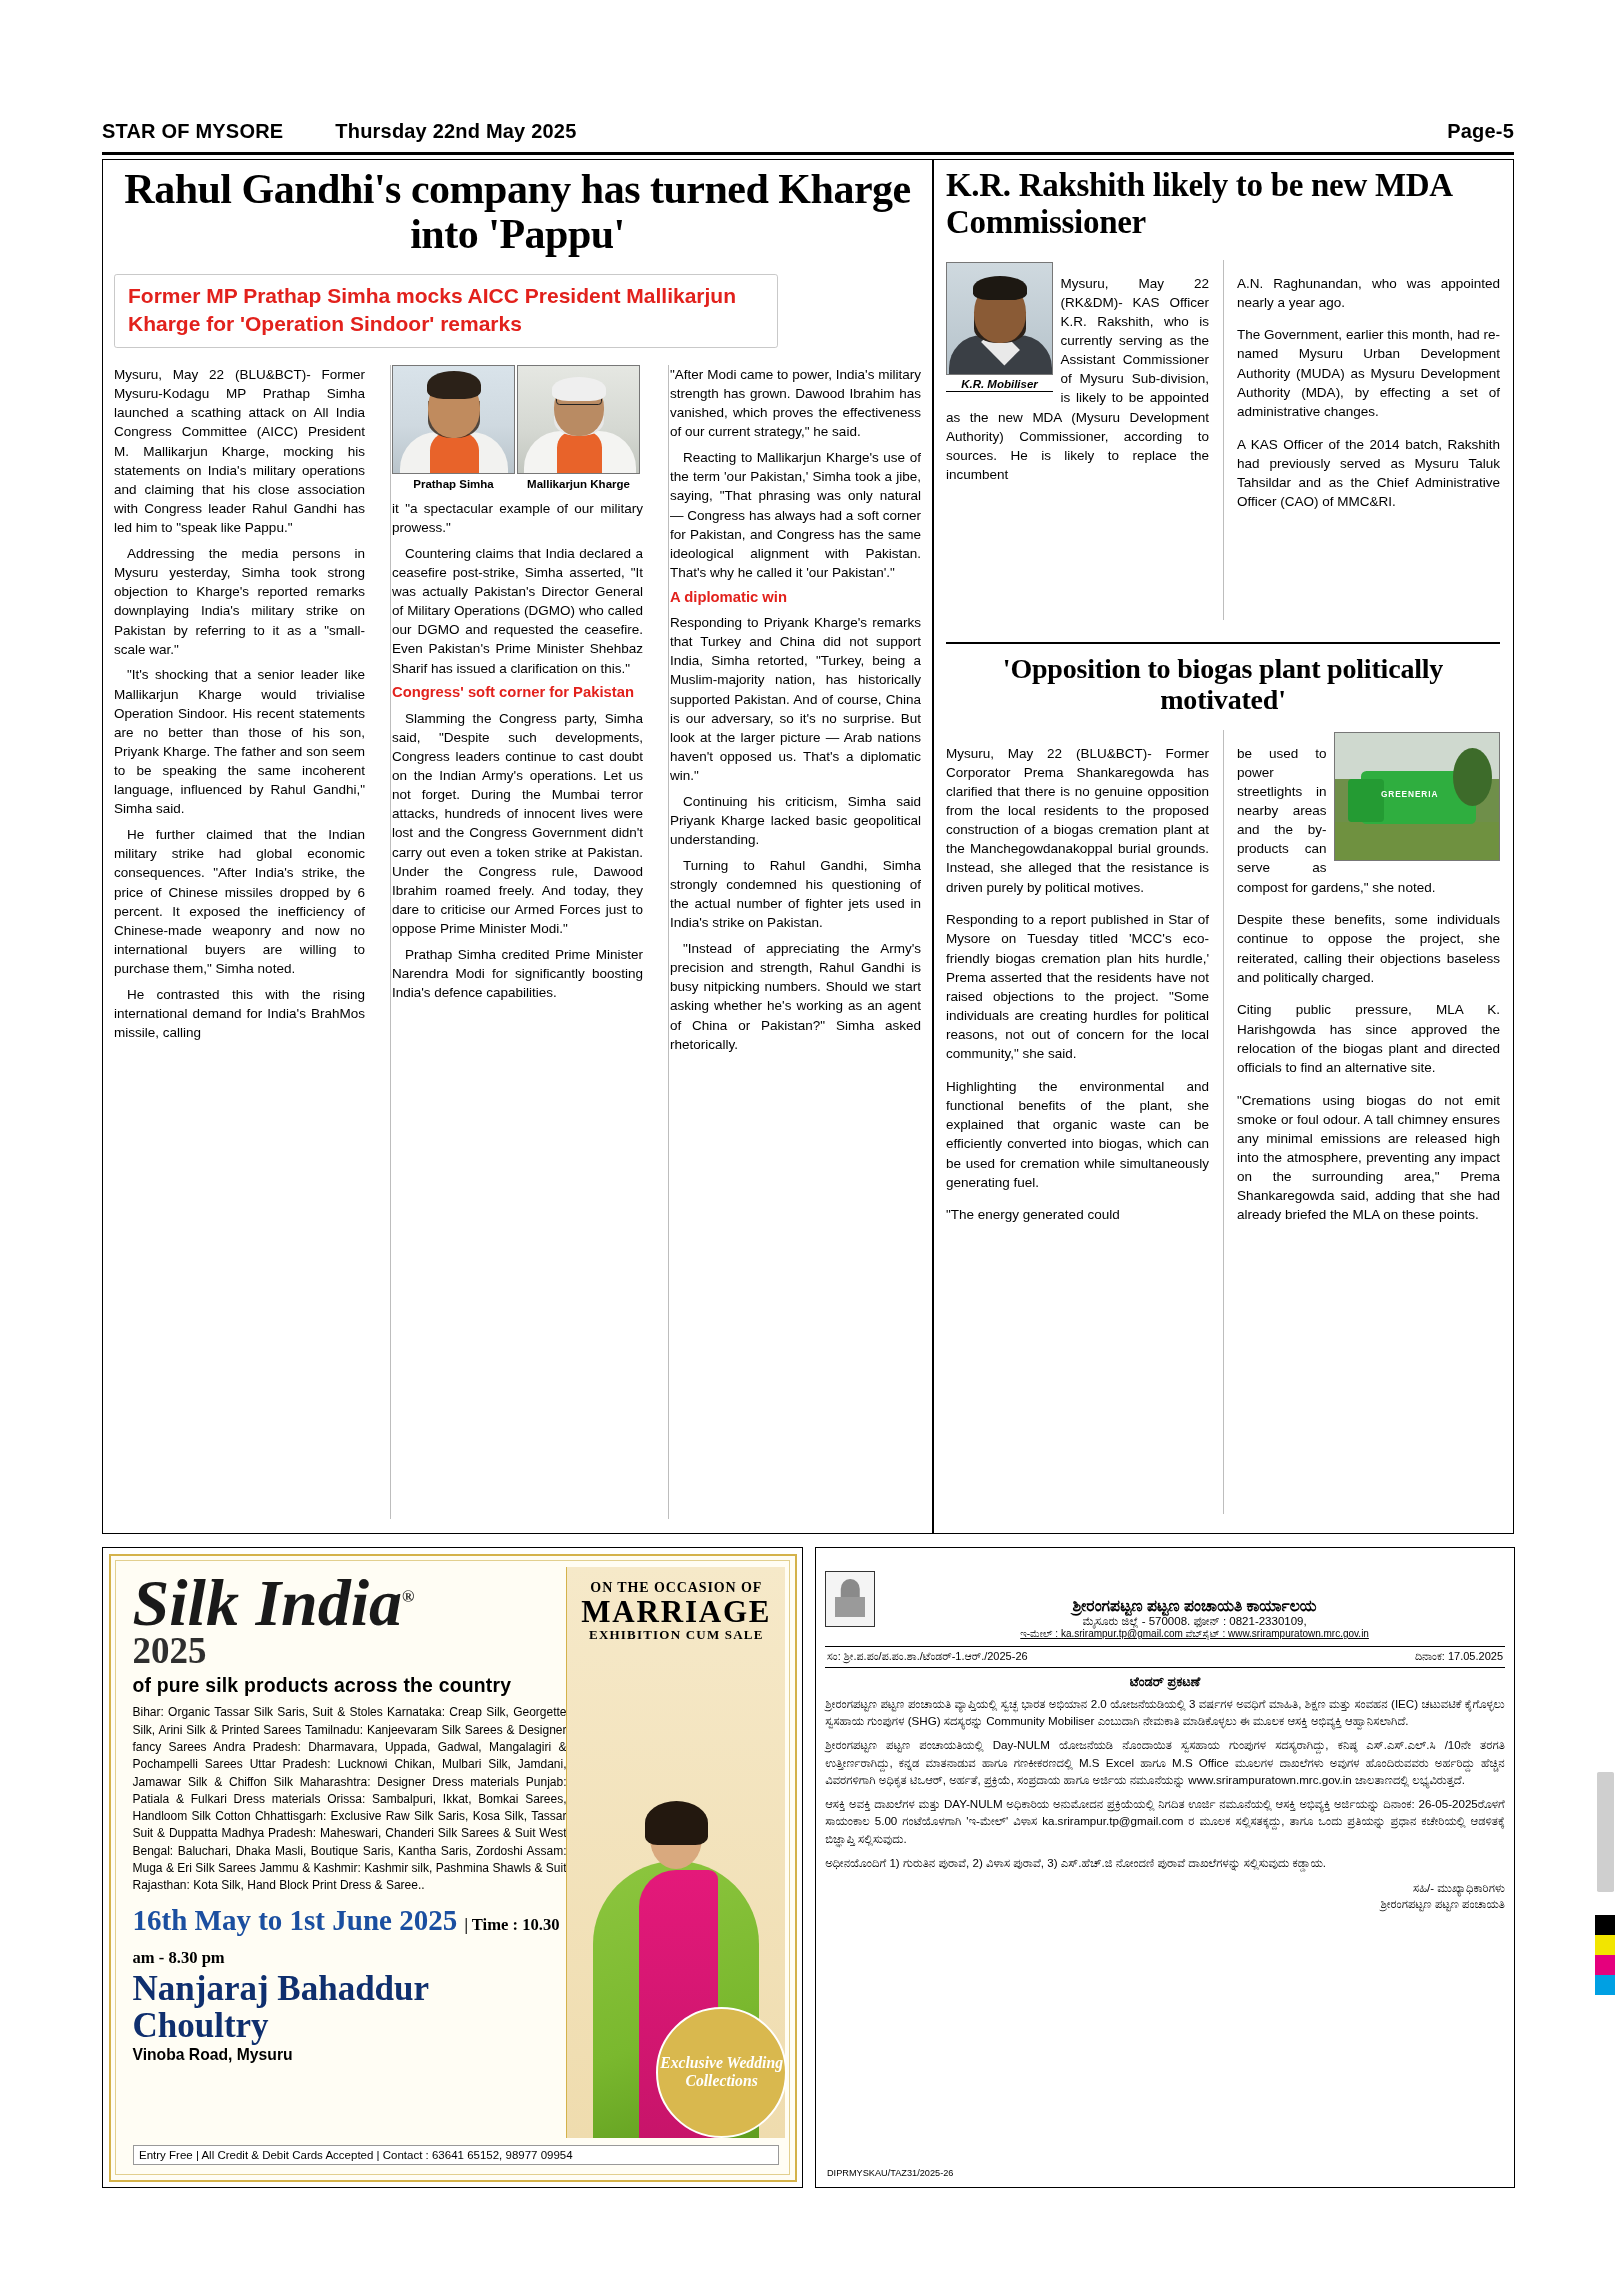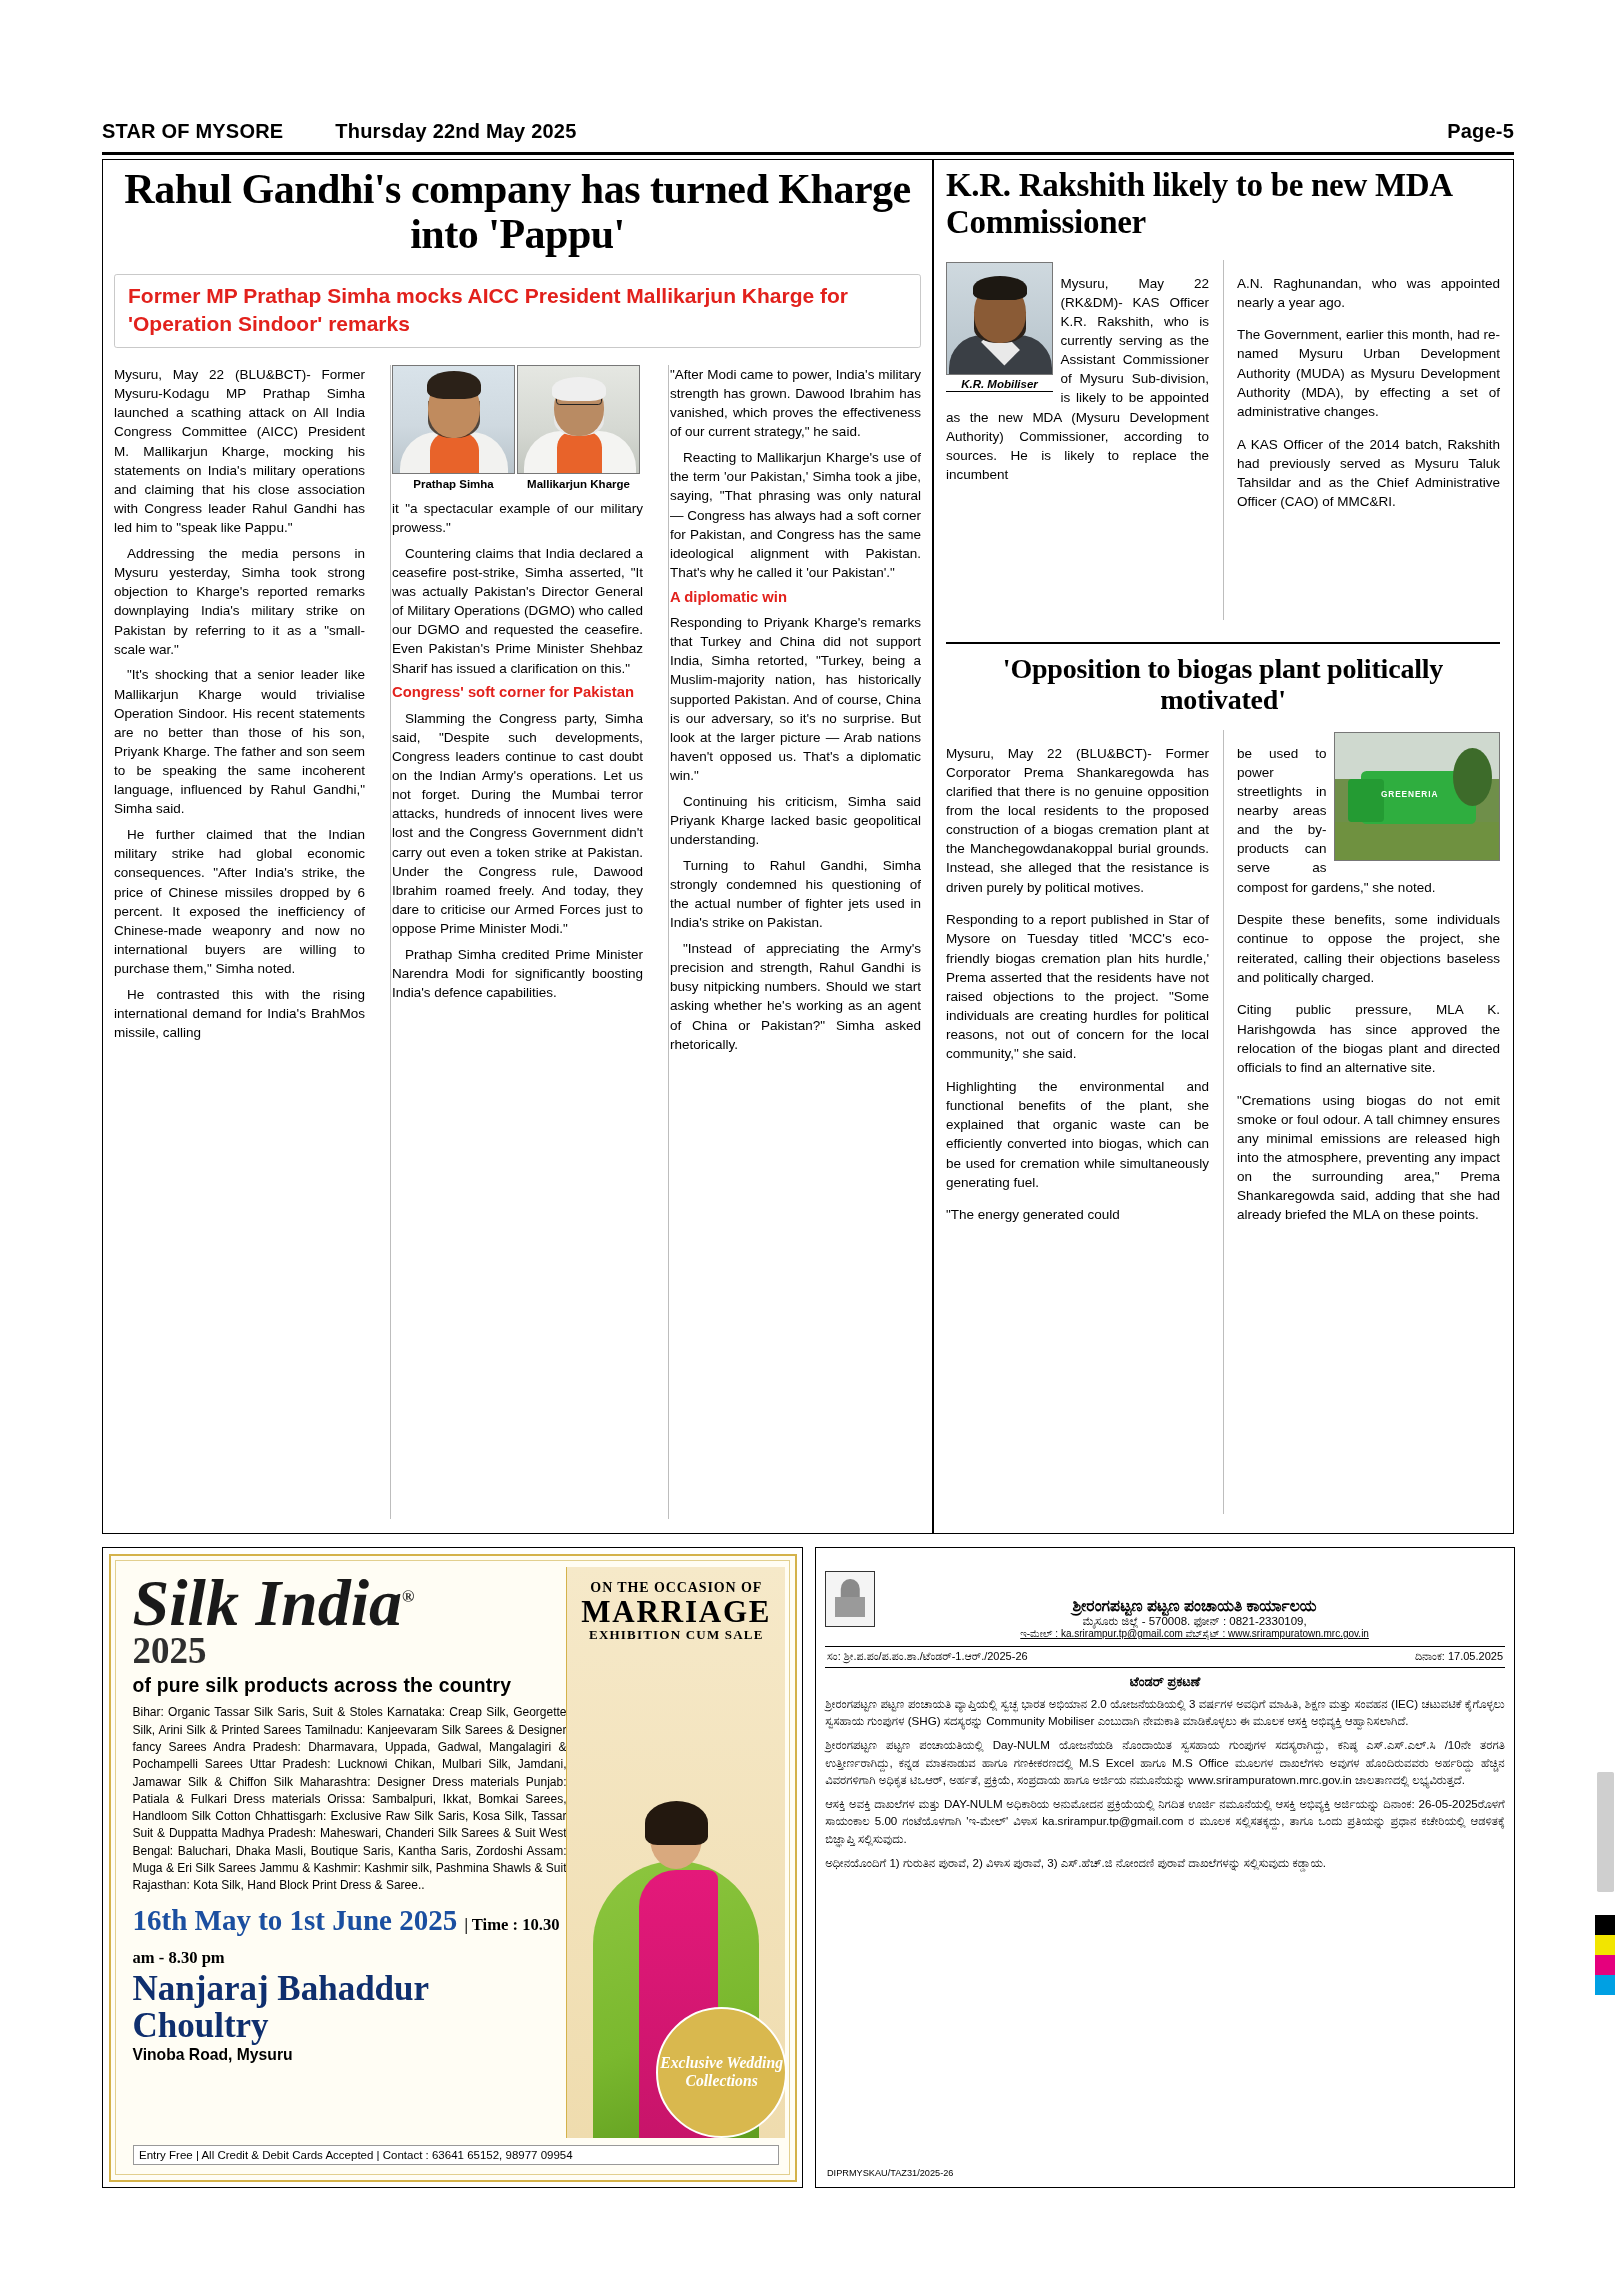--- a/index.html
+++ b/index.html
@@ -45,21 +45,21 @@
   .left-sec { position:absolute; left:0; top:0; width:829px; height:100%; }
   .right-sec { position:absolute; left:832px; top:0; width:576px; height:100%; }
 
   .headline-main {
     position:absolute; left:11px; top:7.4px; width:807px;
     font-family:"Liberation Serif", serif;
     font-weight:bold; font-size:42px; line-height:1.06;
     text-align:center; letter-spacing:-0.5px;
   }
   .subhead-box {
-    position:absolute; left:11px; top:114px; width:807px;
+    position:absolute; left:11px; top:114px; width:664px;
     border:1.4px solid #c9c9c9; border-radius:2.8px;
     padding:7.4px 13px 9.2px 13px; box-sizing:border-box;
     background:#fff;
   }
   .subhead-box p {
     margin:0; color:#e2211c; font-weight:bold; font-size:21px;
     line-height:1.32; font-family:"Liberation Sans", sans-serif;
   }
   
   .lcols {
@@ -440,20 +440,24 @@
           <span>ಸಂ: ಶ್ರೀ.ಪ.ಪಂ/ಪ.ಪಂ.ಶಾ./ಟೆಂಡರ್-1.ಆರ್./2025-26</span>
           <span>ದಿನಾಂಕ: 17.05.2025</span>
         </div>
         <div class="gov-tender">ಟೆಂಡರ್ ಪ್ರಕಟಣೆ</div>
         <div class="gov-body">
           <p>ಶ್ರೀರಂಗಪಟ್ಟಣ ಪಟ್ಟಣ ಪಂಚಾಯತಿ ವ್ಯಾಪ್ತಿಯಲ್ಲಿ ಸ್ವಚ್ಛ ಭಾರತ ಅಭಿಯಾನ 2.0 ಯೋಜನೆಯಡಿಯಲ್ಲಿ 3 ವರ್ಷಗಳ ಅವಧಿಗೆ ಮಾಹಿತಿ, ಶಿಕ್ಷಣ ಮತ್ತು ಸಂವಹನ (IEC) ಚಟುವಟಿಕೆ ಕೈಗೊಳ್ಳಲು ಸ್ವಸಹಾಯ ಗುಂಪುಗಳ (SHG) ಸದಸ್ಯರನ್ನು Community Mobiliser ಎಂಬುದಾಗಿ ನೇಮಕಾತಿ ಮಾಡಿಕೊಳ್ಳಲು ಈ ಮೂಲಕ ಆಸಕ್ತಿ ಅಭಿವ್ಯಕ್ತಿ ಆಹ್ವಾನಿಸಲಾಗಿದೆ.</p>
           <p>ಶ್ರೀರಂಗಪಟ್ಟಣ ಪಟ್ಟಣ ಪಂಚಾಯತಿಯಲ್ಲಿ Day-NULM ಯೋಜನೆಯಡಿ ನೊಂದಾಯಿತ ಸ್ವಸಹಾಯ ಗುಂಪುಗಳ ಸದಸ್ಯರಾಗಿದ್ದು, ಕನಿಷ್ಠ ಎಸ್.ಎಸ್.ಎಲ್.ಸಿ /10ನೇ ತರಗತಿ ಉತ್ತೀರ್ಣರಾಗಿದ್ದು, ಕನ್ನಡ ಮಾತನಾಡುವ ಹಾಗೂ ಗಣಕೀಕರಣದಲ್ಲಿ M.S Excel ಹಾಗೂ M.S Office ಮೂಲಗಳ ದಾಖಲೆಗಳು ಅವುಗಳ ಹೊಂದಿರುವವರು ಅರ್ಹರಿದ್ದು ಹೆಚ್ಚಿನ ವಿವರಗಳಿಗಾಗಿ ಅಧಿಕೃತ ಟಿಒಆರ್, ಅರ್ಹತೆ, ಪ್ರಕ್ರಿಯೆ, ಸಂಪ್ರದಾಯ ಹಾಗೂ ಅರ್ಜಿಯ ನಮೂನೆಯನ್ನು www.srirampuratown.mrc.gov.in ಜಾಲತಾಣದಲ್ಲಿ ಲಭ್ಯವಿರುತ್ತದೆ.</p>
           <p>ಆಸಕ್ತಿ ಅವಕ್ತಿ ದಾಖಲೆಗಳ ಮತ್ತು DAY-NULM ಅಧಿಕಾರಿಯ ಅನುಮೋದನ ಪ್ರಕ್ರಿಯೆಯಲ್ಲಿ ನಿಗದಿತ ಊರ್ಜಿ ನಮೂನೆಯಲ್ಲಿ ಆಸಕ್ತಿ ಅಭಿವ್ಯಕ್ತಿ ಅರ್ಜಿಯನ್ನು ದಿನಾಂಕ: 26-05-2025ರೊಳಗೆ ಸಾಯಂಕಾಲ 5.00 ಗಂಟೆಯೊಳಗಾಗಿ 'ಇ-ಮೇಲ್' ವಿಳಾಸ ka.srirampur.tp@gmail.com ರ ಮೂಲಕ ಸಲ್ಲಿಸತಕ್ಕದ್ದು, ತಾಗೂ ಒಂದು ಪ್ರತಿಯನ್ನು ಪ್ರಧಾನ ಕಚೇರಿಯಲ್ಲಿ ಆಡಳಿತಕ್ಕೆ ಬಿಜ್ಞಾಪ್ತಿ ಸಲ್ಲಿಸುವುದು.</p>
           <p>ಅಧೀನಯೊಂದಿಗೆ 1) ಗುರುತಿನ ಪುರಾವೆ, 2) ವಿಳಾಸ ಪುರಾವೆ, 3) ಎಸ್.ಹೆಚ್.ಜಿ ನೋಂದಣಿ ಪುರಾವೆ ದಾಖಲೆಗಳನ್ನು ಸಲ್ಲಿಸುವುದು ಕಡ್ಡಾಯ.</p>
         </div>
+        <div class="gov-sign">
+          <div>ಸಹಿ/- ಮುಖ್ಯಾಧಿಕಾರಿಗಳು</div>
+          <div>ಶ್ರೀರಂಗಪಟ್ಟಣ ಪಟ್ಟಣ ಪಂಚಾಯತಿ</div>
+        </div>
         <div class="gov-code">DIPRMYSKAU/TAZ31/2025-26</div>
       </div>
     </div>
 
   </div>
 
   <div class="scrollbar"></div>
   <div class="swatches">
     <div style="background:#000000"></div>
     <div style="background:#f2e500"></div>

